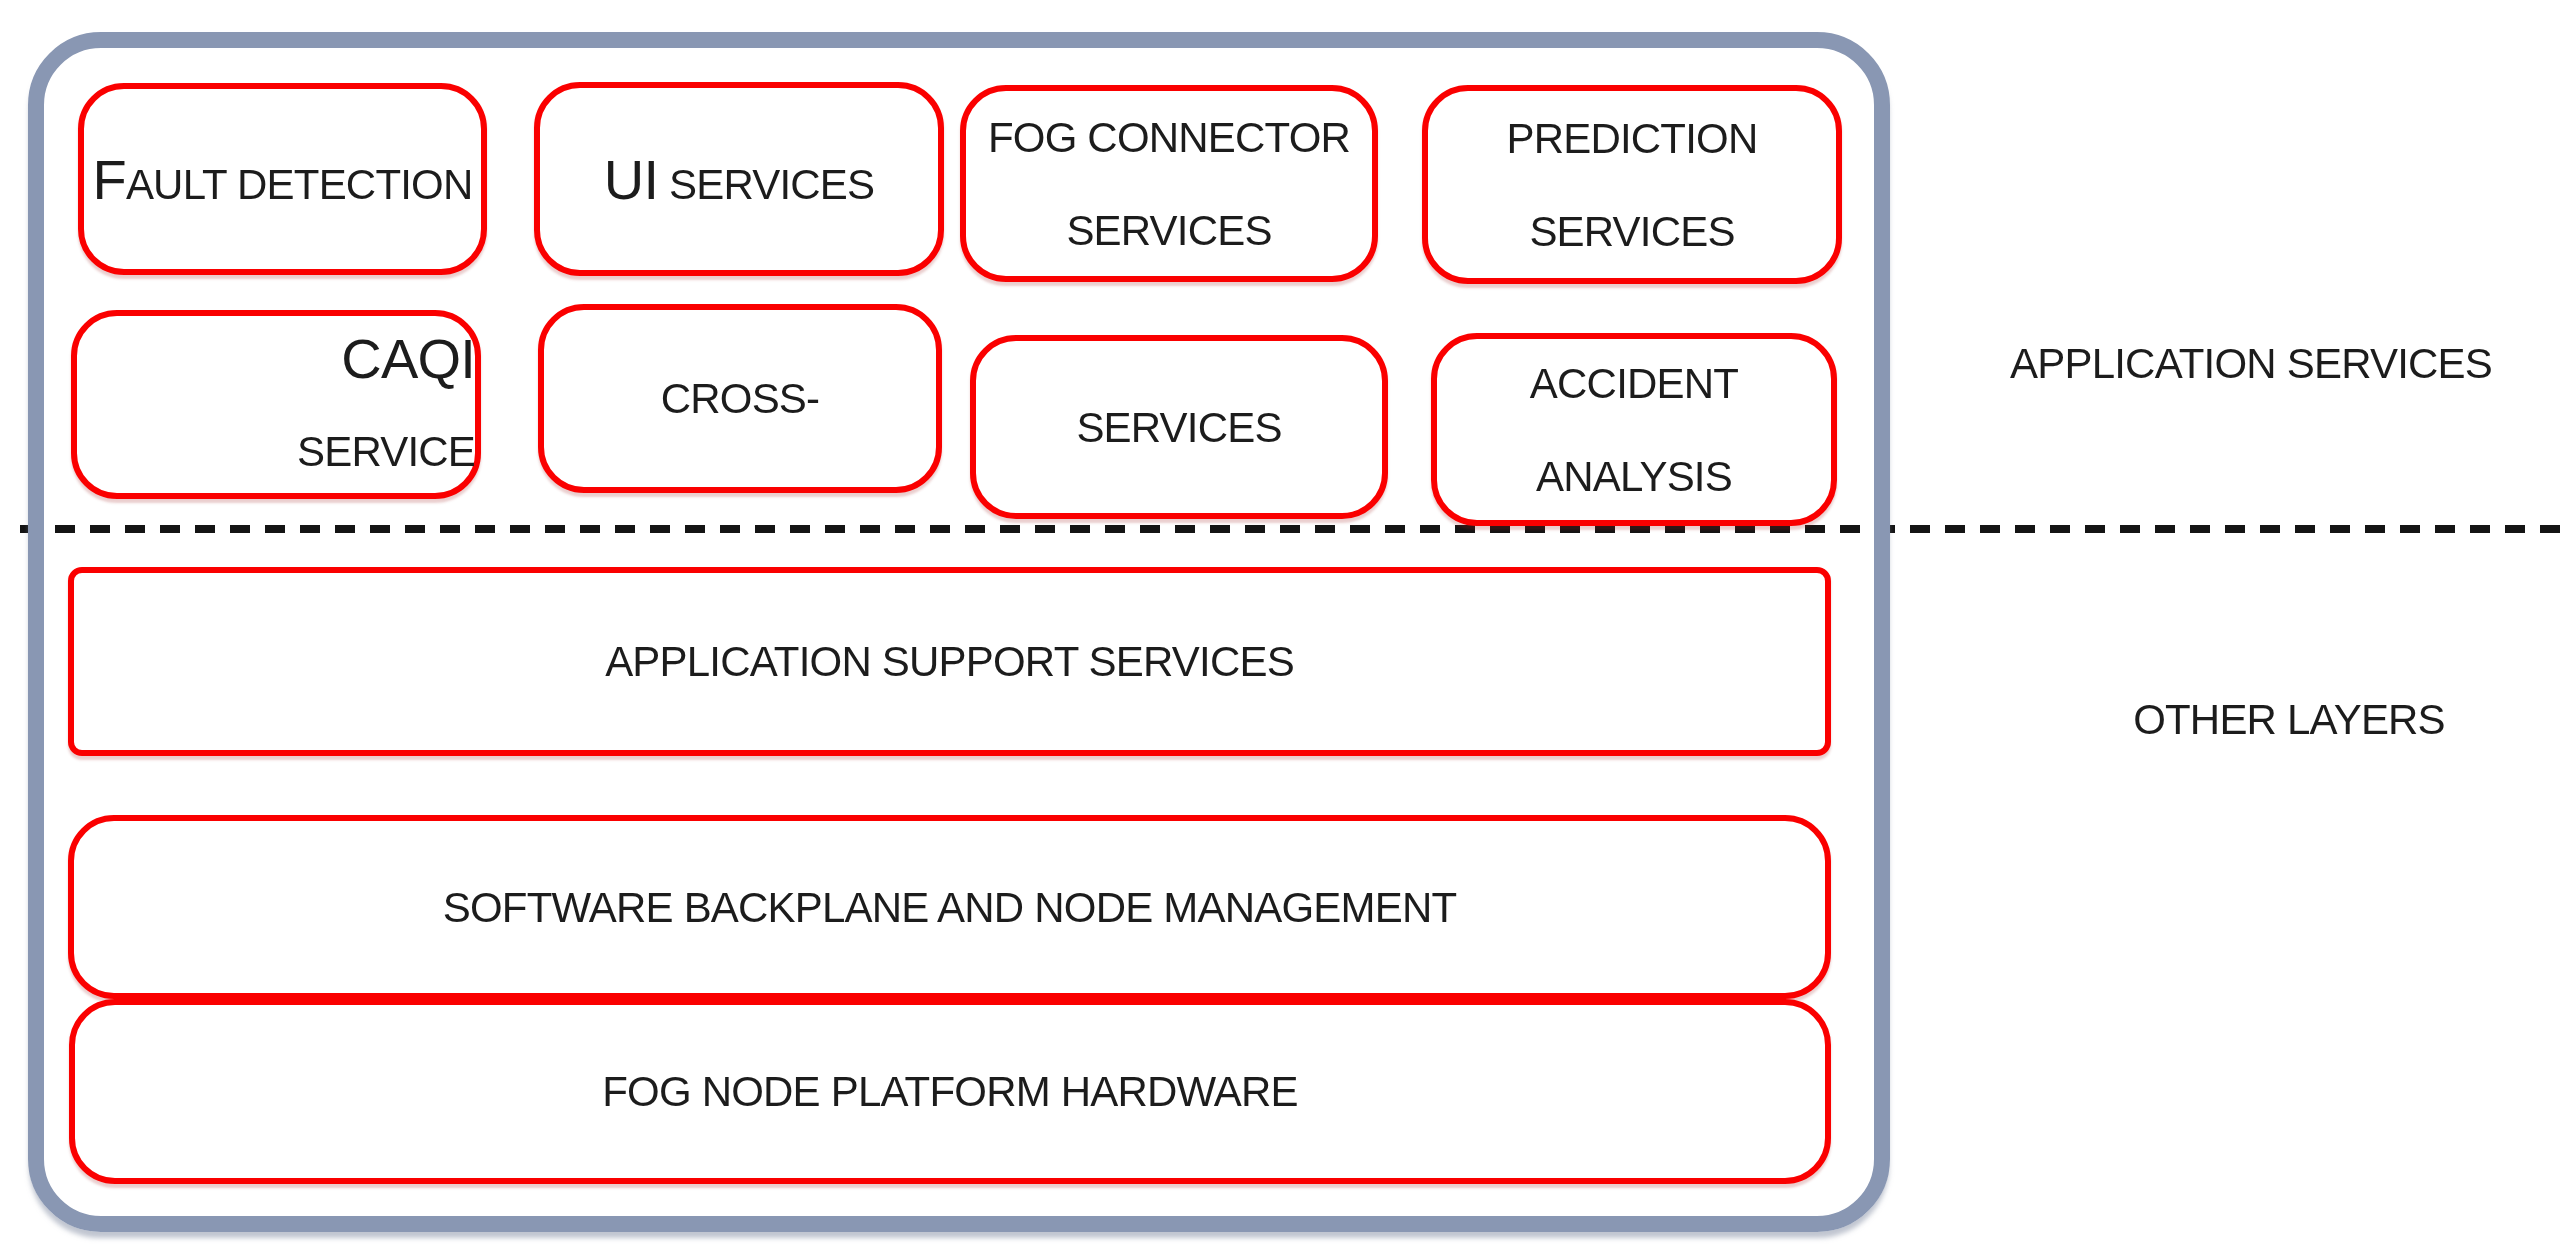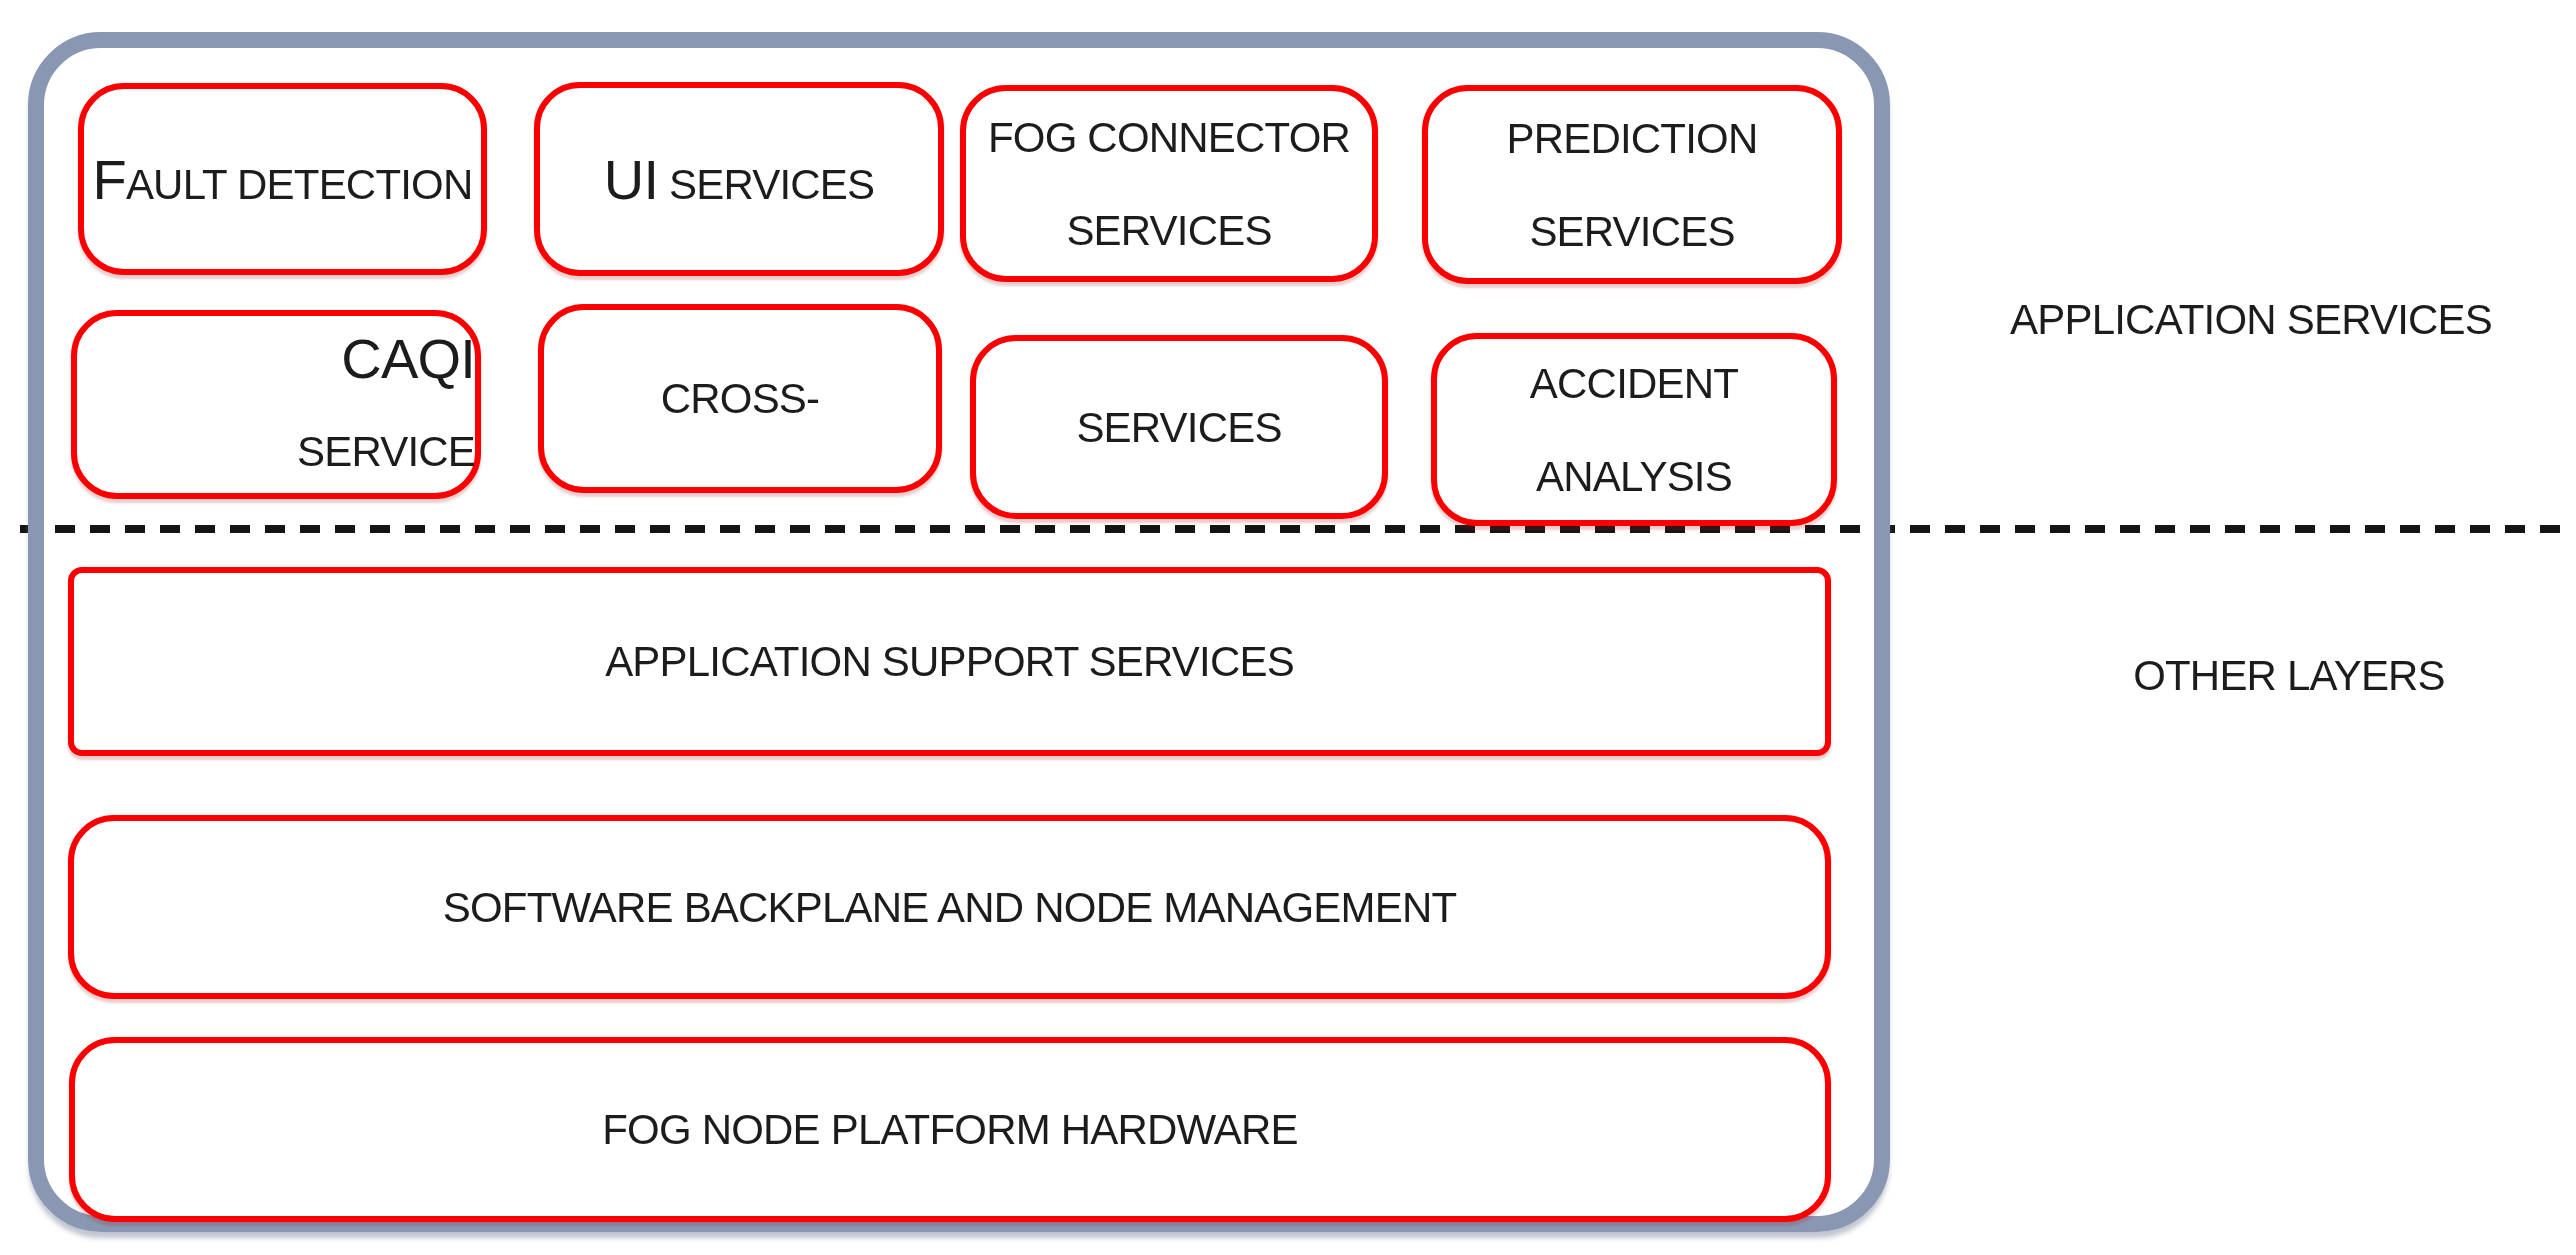--- a/index.html
+++ b/index.html
@@ -69,33 +69,34 @@
   .big { font-size: 56px; }
   .region-label {
     position: absolute;
     width: 584px; height: 60px;
     line-height: 60px;
     text-align: center;
     font-size: 42px;
     letter-spacing: -0.8px;
     white-space: pre;
     z-index: 3;
+    margin-top: 44px;
   }
   
   .b-fault        { left:  78px; top: 83px; width: 409px; height: 192px; text-align: center; }
   .b-ui           { left: 534px; top:  82px; width: 410px; height: 194px; }
   .b-fogconn      { left:960px; top: 85px; width: 418px; height: 197px; text-align: center; }
   .b-prediction   { left:1422px; top: 85px; width: 420px; height: 199px; }
   .b-caqi         { left:  71px; top: 310px; width: 410px; height: 189px; align-items: flex-end; }
   .b-cross        { left: 538px; top: 304px; width: 404px; height: 189px; }
   .b-notification { left:970px; top: 335px; width: 418px; height: 184px; }
   .b-accident     { left:1431px; top: 333px; width: 406px; height: 193px; }
   .w-appsupport   { left:  68px; top: 567px; width: 1763px; height: 189px; border-radius: 14px; }
   .w-backplane    { left:  68px; top: 784px; width: 1763px; height: 184px; margin-top: 31px; }
-  .w-hardware     { left:  69px; top: 1037px; width: 1762px; height: 185px; }
+  .w-hardware     { left:  69px; top: 999px; width: 1762px; height: 185px; }
   .l-appservices  { left: 1959px; top: 290px; }
   .l-otherlayers  { left: 1997px; top: 646px; }
 </style>
 </head>
 <body>
 
 <div class="canvas" style="--outer-border: #8997b3; --box-border: #fa0000; --text: #1c1c1c; --dash: #141414;">
 
   <div class="outer-bg"></div>
 

